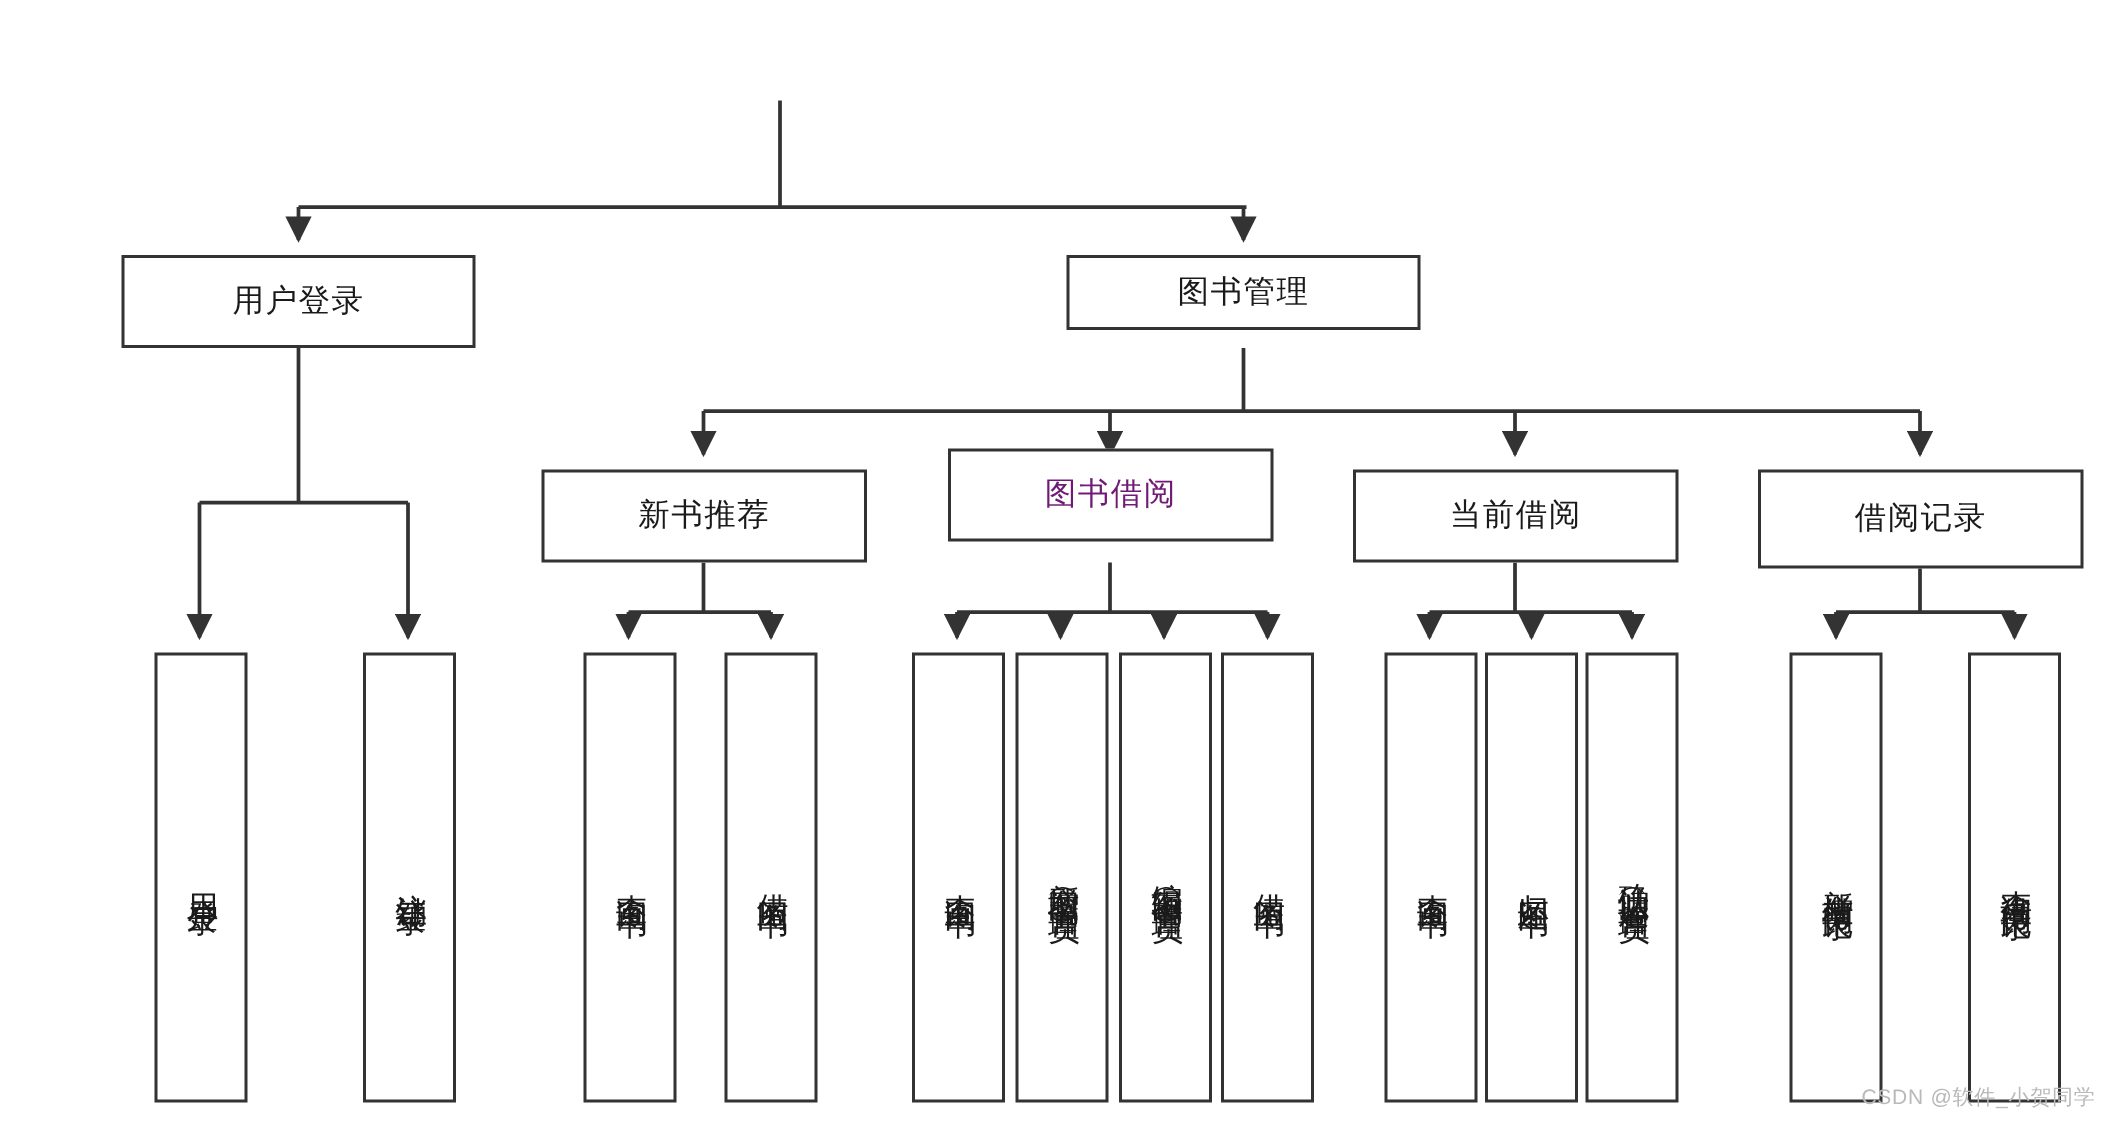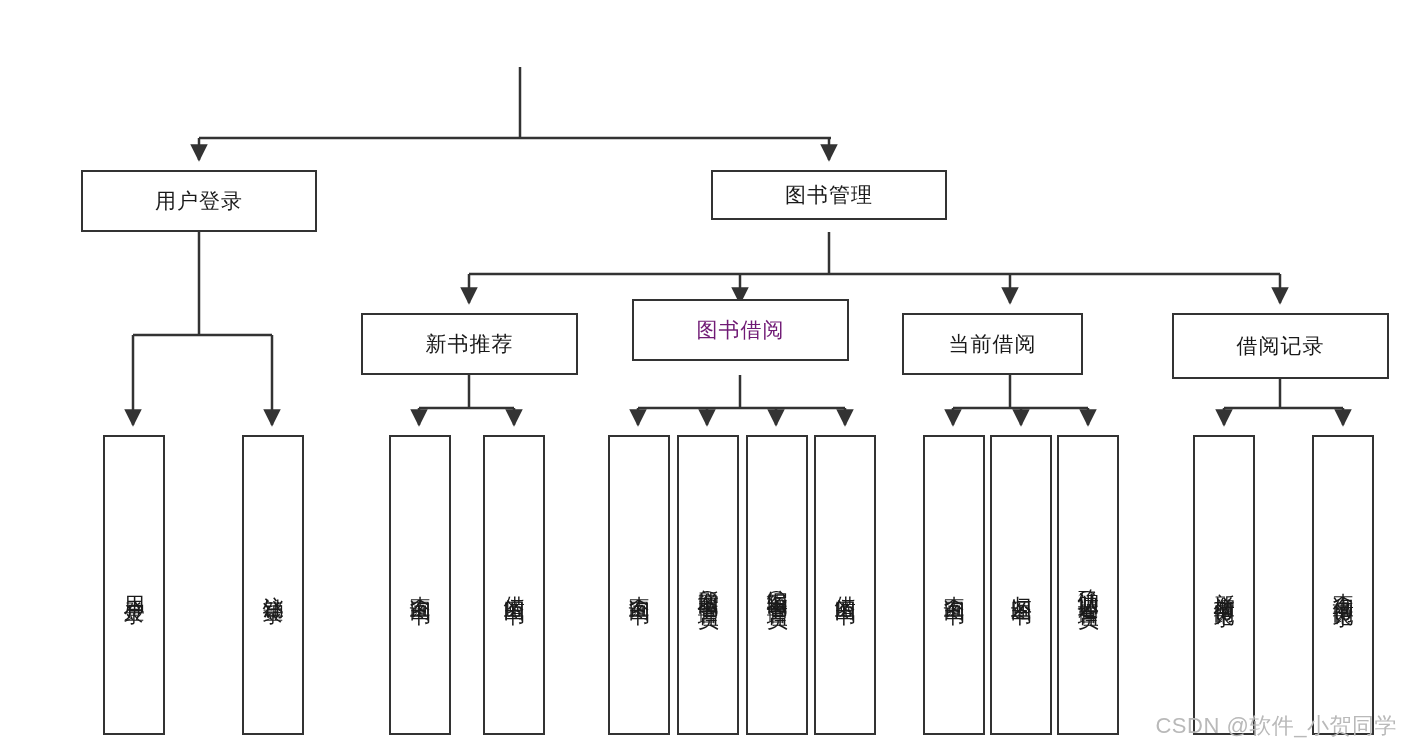--- a/index.html
+++ b/index.html
@@ -55,21 +55,21 @@
     white-space: normal;
     text-align: center;
   }
   .node .lbl {
     display: block;
   }
   #watermark {
     position: absolute;
     right: 8px;
     bottom: 6px;
-    font-size: 22px;
+    font-size: 14px;
     color: #b9b9b9;
     letter-spacing: 0.5px;
     white-space: nowrap;
   }
 </style>
 </head>
 <body>
 
 <div id="canvas">
 
@@ -130,21 +130,21 @@
   <div class="node horiz" style="left: 711px; top: 170px; width: 236px; height: 50px; border-color: rgb(51, 51, 51); background: rgb(255, 255, 255); color: rgb(26, 26, 26);">
     <span class="lbl">图书管理</span>
   </div>
 
   <div class="node horiz" style="left: 361px; top: 313px; width: 217px; height: 62px; border-color: rgb(51, 51, 51); background: rgb(255, 255, 255); color: rgb(26, 26, 26);">
     <span class="lbl">新书推荐</span>
   </div>
   <div class="node horiz" style="left: 632px; top: 299px; width: 217px; height: 62px; border-color: rgb(51, 51, 51); background: rgb(255, 255, 255); color: #701a75;">
     <span class="lbl">图书借阅</span>
   </div>
-  <div class="node horiz" style="left: 902px; top: 313px; width: 181px; height: 62px; border-color: rgb(51, 51, 51); background: rgb(255, 255, 255); color: rgb(26, 26, 26);">
+  <div class="node horiz" style="left: 902px; top: 313px; width: 217px; height: 62px; border-color: rgb(51, 51, 51); background: rgb(255, 255, 255); color: rgb(26, 26, 26);">
     <span class="lbl">当前借阅</span>
   </div>
   <div class="node horiz" style="left: 1172px; top: 313px; width: 217px; height: 66px; border-color: rgb(51, 51, 51); background: rgb(255, 255, 255); color: rgb(26, 26, 26);">
     <span class="lbl">借阅记录</span>
   </div>
 
   <div class="node vert" style="left: 103px; top: 435px; width: 62px; height: 300px; border-color: rgb(51, 51, 51); background: rgb(255, 255, 255); color: rgb(26, 26, 26);">
     <span class="lbl">用户登录</span>
   </div>
   <div class="node vert" style="left: 242px; top: 435px; width: 62px; height: 300px; border-color: rgb(51, 51, 51); background: rgb(255, 255, 255); color: rgb(26, 26, 26);">

